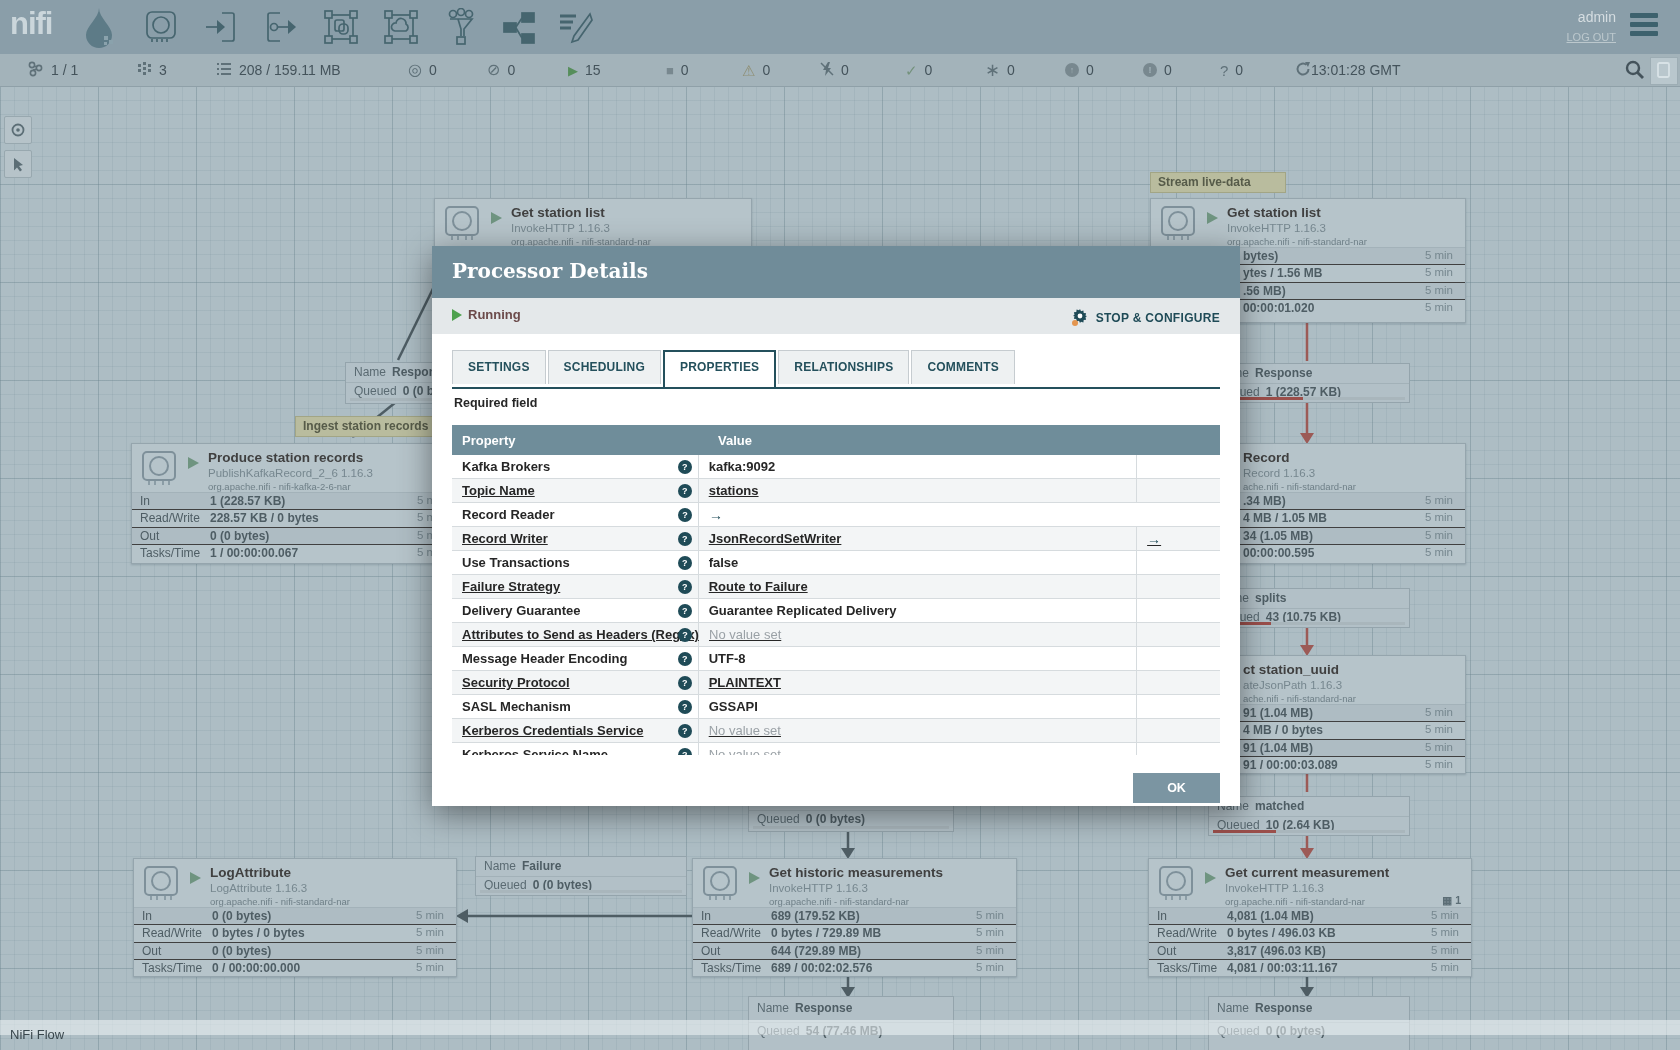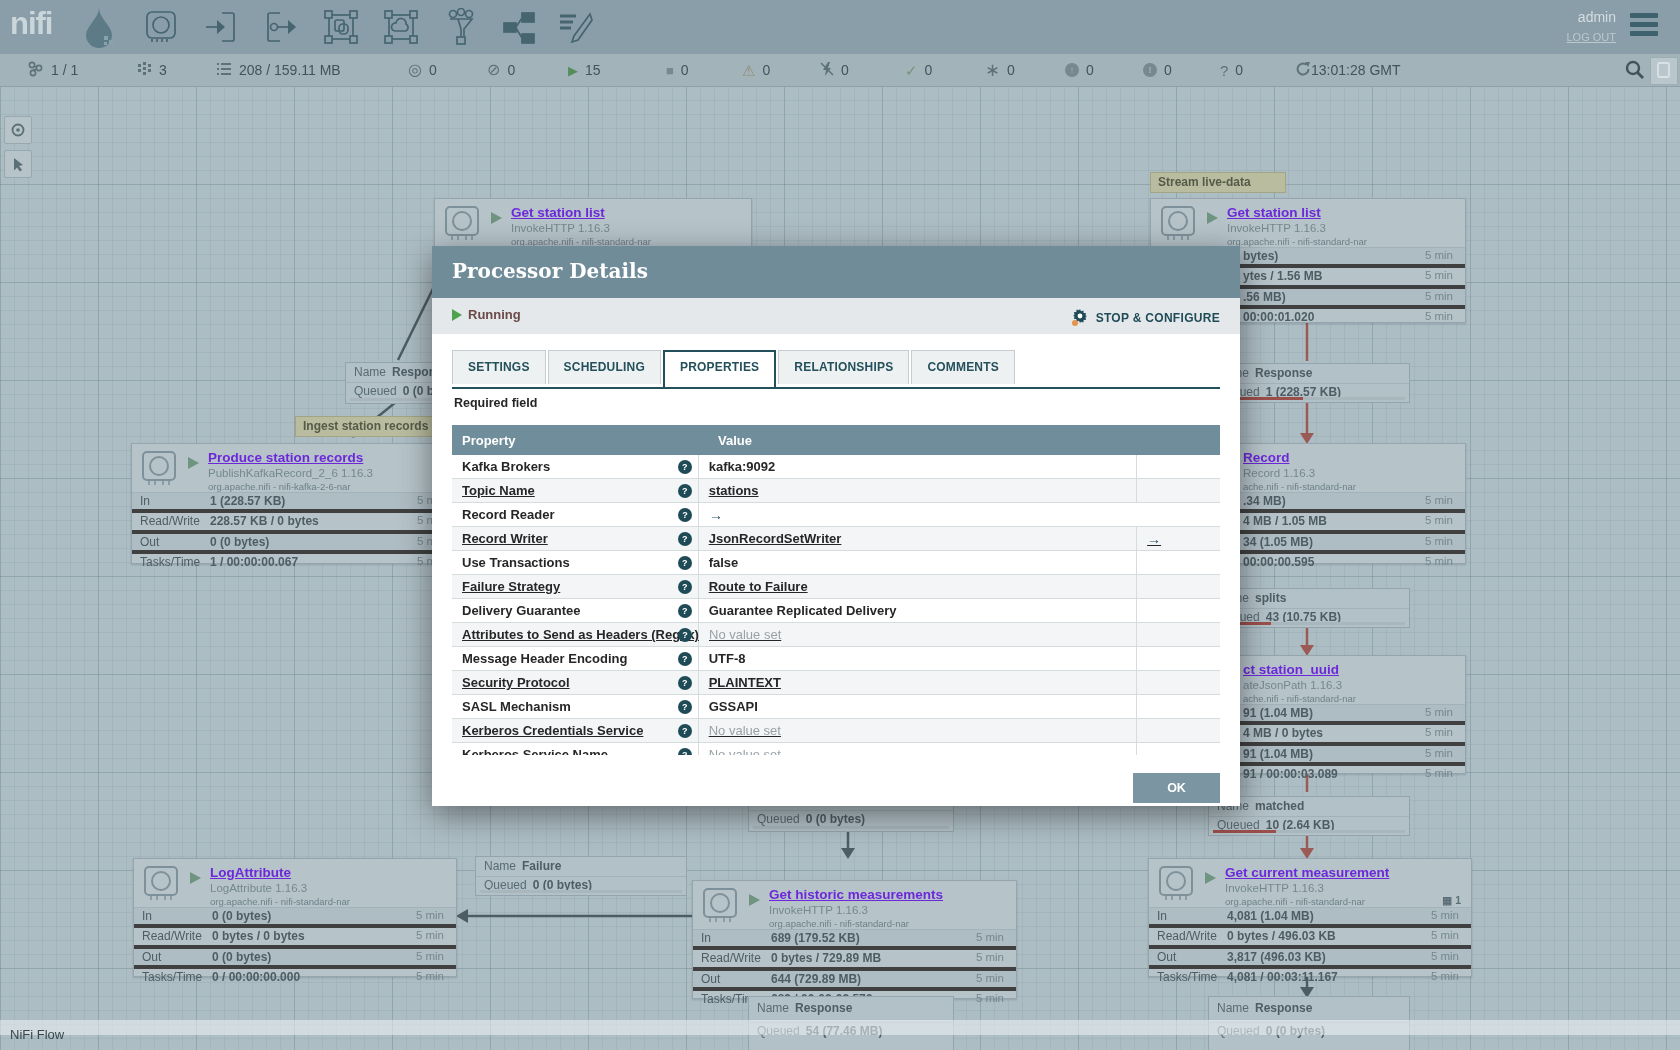--- a/index.html
+++ b/index.html
@@ -31,26 +31,26 @@
   .sb-time{display:flex;align-items:center;gap:0;}
   .srch{position:absolute;top:5px;cursor:pointer;}
   .sq-btn{position:absolute;top:3px;width:26px;height:26px;background:#b9c7cd;border:1px solid #9dadb4;cursor:pointer;}
   
   .side-btn{position:absolute;width:26px;height:26px;background:#b6c3c9;border:1px solid #98a8af;border-radius:2px;z-index:3;cursor:pointer;display:flex;align-items:center;justify-content:center;}
   
   .proc{position:absolute;background:#b6c4ca;border:1px solid #95a5ad;z-index:2;box-shadow:0 1px 2px rgba(60,80,90,.25);cursor:pointer;}
   .p-hd{position:relative;height:48px;border-bottom:1px solid #a3b2b9;}
   .p-ic{position:absolute;left:8px;top:6px;}
   .p-play{position:absolute;left:56px;top:13px;width:0;height:0;border-left:11px solid #6f9480;border-top:6px solid transparent;border-bottom:6px solid transparent;}
-  .p-name{position:absolute;left:76px;top:6px;font-size:13.5px;font-weight:600;color:#6d28d9;white-space:nowrap;text-decoration:underline;}
+  .p-name{position:absolute;left:76px;top:6px;font-size:13.5px;font-weight:600;color:#404040;white-space:nowrap;}
   .p-type{position:absolute;left:76px;top:23px;font-size:11.5px;color:#76878f;white-space:nowrap;}
   .p-bundle{position:absolute;left:76px;top:37px;font-size:9.5px;color:#6e7f87;white-space:nowrap;}
   .p-badge{position:absolute;right:10px;top:35px;font-size:10.5px;font-weight:bold;color:#5c6e76;}
   .p-rows{position:relative;}
-  .p-row{position:relative;height:16.4px;border-bottom:4px solid #404040;font-size:12px;color:#4e5d64;}
+  .p-row{position:relative;height:16.4px;border-bottom:1px solid #404040;font-size:12px;color:#4e5d64;}
   .p-row:last-child{border-bottom:none;}
   .p-row:nth-child(odd){background:#aebcc3;}
   .p-rl{position:absolute;left:8px;top:1px;}
   .p-rv{position:absolute;left:78px;top:1px;font-weight:600;white-space:nowrap;}
   .p-rv.frag{left:92px;}
   .p-rt{position:absolute;right:12px;top:1px;color:#76878f;font-size:11.5px;}
   .p-name.frag,.p-type.frag,.p-bundle.frag{left:92px;}
   
   .conn{position:absolute;background:#b2c0c7;border:1px solid #94a4ac;z-index:2;font-size:12px;color:#5a6a72;}
   .c-r1{height:17px;padding:2px 8px 0;border-bottom:1px solid #a2b1b8;white-space:nowrap;}
@@ -508,21 +508,21 @@
           <span class="p-rt">5 min</span>
         </div>
       <div class="p-row">
           <span class="p-rl">Tasks/Time</span>
           <span class="p-rv">0 / 00:00:00.000</span>
           <span class="p-rt">5 min</span>
         </div>
     </div>
   </div>
 
-  <div class="proc" style="left:692px;top:880px;width:323px;height:117px">
+  <div class="proc" style="left:692px;top:858px;width:323px;height:117px">
     <div class="p-hd">
       <span class="p-ic"><svg width="38" height="36" viewBox="0 0 38 36">
             <g fill="none" stroke="#7e909a" stroke-width="2">
               <rect x="3" y="2" width="32" height="28" rx="4"></rect>
               <circle cx="19" cy="16" r="9"></circle>
               <path d="M9 31v4M15 31v4M23 31v4M29 31v4" stroke-width="1.5"></path>
             </g>
           </svg></span>
       <span class="p-play"></span>
       <span class="p-name">Get historic measurements</span>

